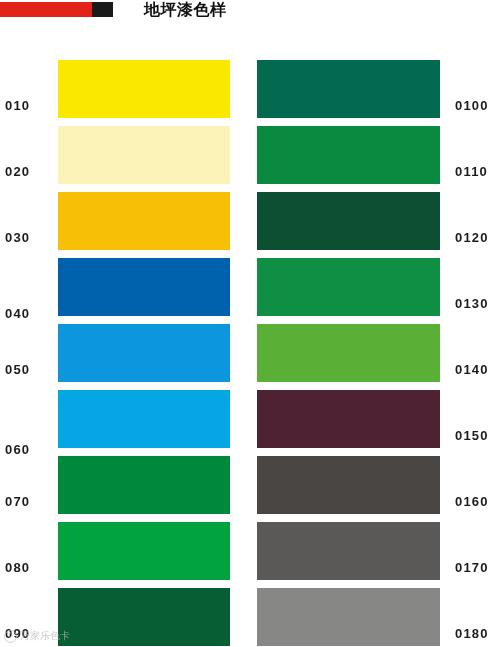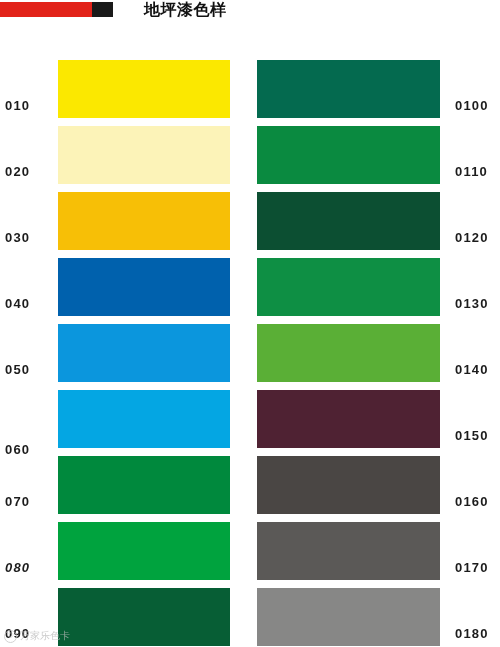--- a/index.html
+++ b/index.html
@@ -139,37 +139,37 @@
       <div class="swatch-chip" style="background: rgb(252, 243, 184);"></div>
     </div>
     <div class="swatch-label left" style="top: 164px;">020</div>
     <div class="swatch-row left" style="top: 192px;">
       <div class="swatch-chip" style="background: rgb(247, 191, 6);"></div>
     </div>
     <div class="swatch-label left" style="top: 230px;">030</div>
     <div class="swatch-row left" style="top: 258px;">
       <div class="swatch-chip" style="background: rgb(0, 97, 173);"></div>
     </div>
-    <div class="swatch-label left" style="top: 296px;">040</div>
+    <div class="swatch-label left" style="top: 306px;">040</div>
     <div class="swatch-row left" style="top: 324px;">
       <div class="swatch-chip" style="background: rgb(11, 150, 221);"></div>
     </div>
     <div class="swatch-label left" style="top: 362px;">050</div>
     <div class="swatch-row left" style="top: 390px;">
       <div class="swatch-chip" style="background: rgb(4, 166, 227);"></div>
     </div>
     <div class="swatch-label left" style="top: 432px; margin-top: 10px;">060</div>
     <div class="swatch-row left" style="top: 456px;">
       <div class="swatch-chip" style="background: rgb(0, 137, 61);"></div>
     </div>
     <div class="swatch-label left" style="top: 494px;">070</div>
     <div class="swatch-row left" style="top: 522px;">
       <div class="swatch-chip" style="background: rgb(0, 163, 62);"></div>
     </div>
-    <div class="swatch-label left" style="top: 560px; font-style: italic;">080</div>
+    <div class="swatch-label left" style="top: 560px;">080</div>
     <div class="swatch-row left" style="top: 588px;">
       <div class="swatch-chip" style="background: rgb(7, 94, 53);"></div>
     </div>
     <div class="swatch-label left" style="top: 626px;">090</div>
     <div class="swatch-row right" style="top: 60px;">
       <div class="swatch-chip" style="background: rgb(4, 106, 79);"></div>
     </div>
     <div class="swatch-label right" style="top: 98px;">0100</div>
     <div class="swatch-row right" style="top: 126px;">
       <div class="swatch-chip" style="background: rgb(10, 138, 64);"></div>

